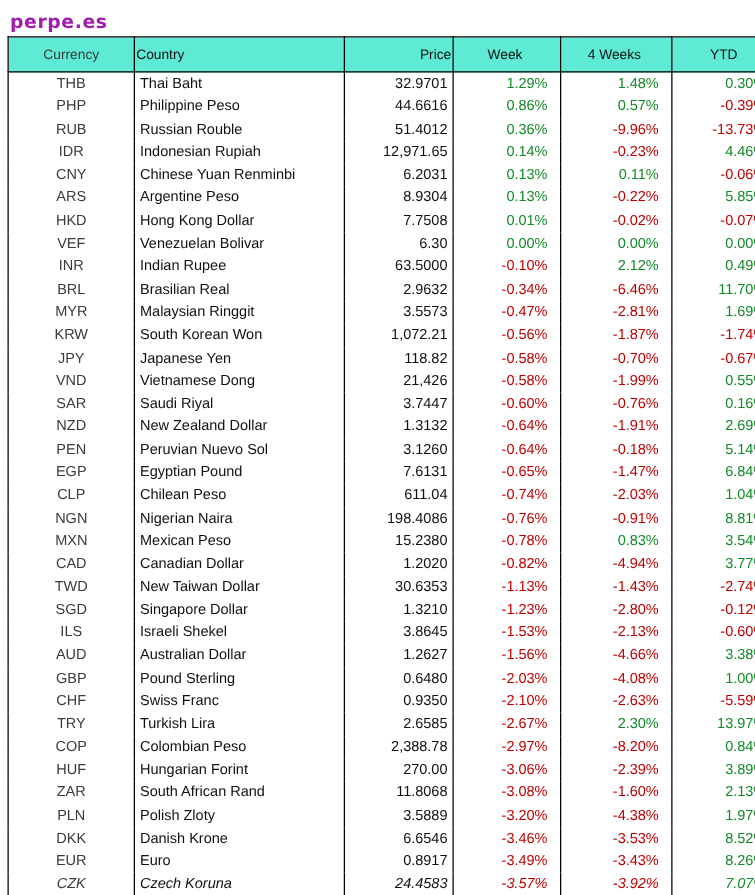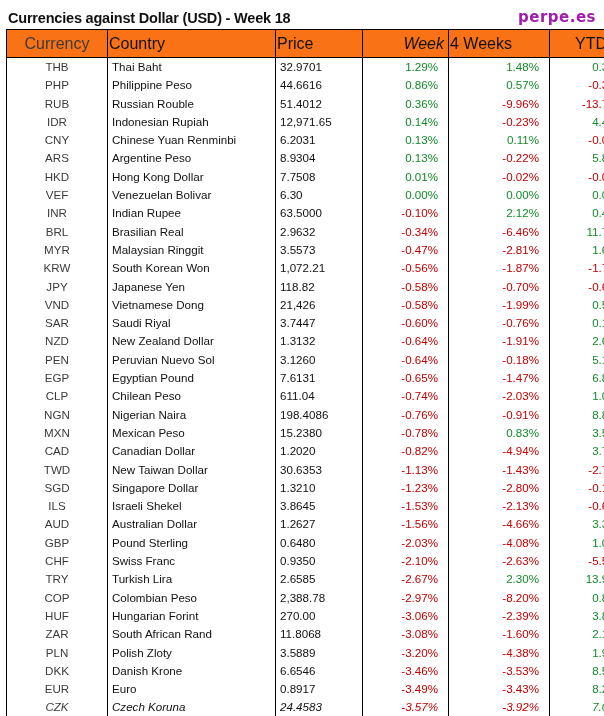--- a/index.html
+++ b/index.html
@@ -36,67 +36,66 @@
   }
   table{
     border-collapse:collapse;
     width:592px;
     margin-top:3px;
     table-layout:fixed;
     border:1.5px solid #000000;
   }
   thead th{
     border:1px solid #000000;
-    background:#f97316;
-    font-size:16px;
+    background:#5eead4;
+    font-size:11px;
     font-weight:normal;
     color:#111111;
     height:25px;
     text-align:center;
     vertical-align:middle;
   }
   tbody td{
     border-left:1px solid #000000;
     border-right:1px solid #000000;
     font-size:11.6px;
     height:18.3px;
     line-height:18.3px;
     padding:0 4px;
     vertical-align:middle;
     white-space:nowrap;
     overflow:hidden;
   }
   tbody tr:last-child td{border-bottom:4px solid #ef4444;font-style:italic;}
   .c-code{width:98px;text-align:center;color:#3b3b3b;}
   .c-country{width:165px;text-align:left;color:#111111;}
-  .c-price{width:84px;text-align:left;color:#111111;}
+  .c-price{width:84px;text-align:right;color:#111111;}
   .c-week{width:80px;text-align:right;padding-right:10px;}
   .c-4weeks{width:83px;text-align:right;padding-right:10px;}
   .c-ytd{width:80px;text-align:right;padding-right:10px;}
   .pos{color:#128a28;}
   .neg{color:#c00000;}
 </style>
 </head>
 <body>
 
 <div class="page">
 
   <div class="titlebar">
-    <div class="title">Currencies against Dollar (USD) - Week 18</div>
     <div class="brand">perpe.es</div>
   </div>
 
   <table>
     <thead>
       <tr>
         <th class="c-code">Currency</th>
         <th class="c-country">Country</th>
         <th class="c-price">Price</th>
-        <th class="c-week" style="text-align:right;padding-right:4px;font-style:italic;">Week</th>
-        <th class="c-4weeks" style="text-align:left;padding-right:16px;">4 Weeks</th>
+        <th class="c-week" style="text-align:center;padding-right:4px;">Week</th>
+        <th class="c-4weeks" style="text-align:center;padding-right:4px;">4 Weeks</th>
         <th class="c-ytd" style="text-align:center;padding-right:4px;">YTD</th>
       </tr>
     </thead>
     <tbody id="tbody">
         <tr>
           <td class="c-code">THB</td>
           <td class="c-country">Thai Baht</td>
           <td class="c-price">32.9701</td>
           <td class="c-week pos">1.29%</td>
           <td class="c-4weeks pos">1.48%</td>

